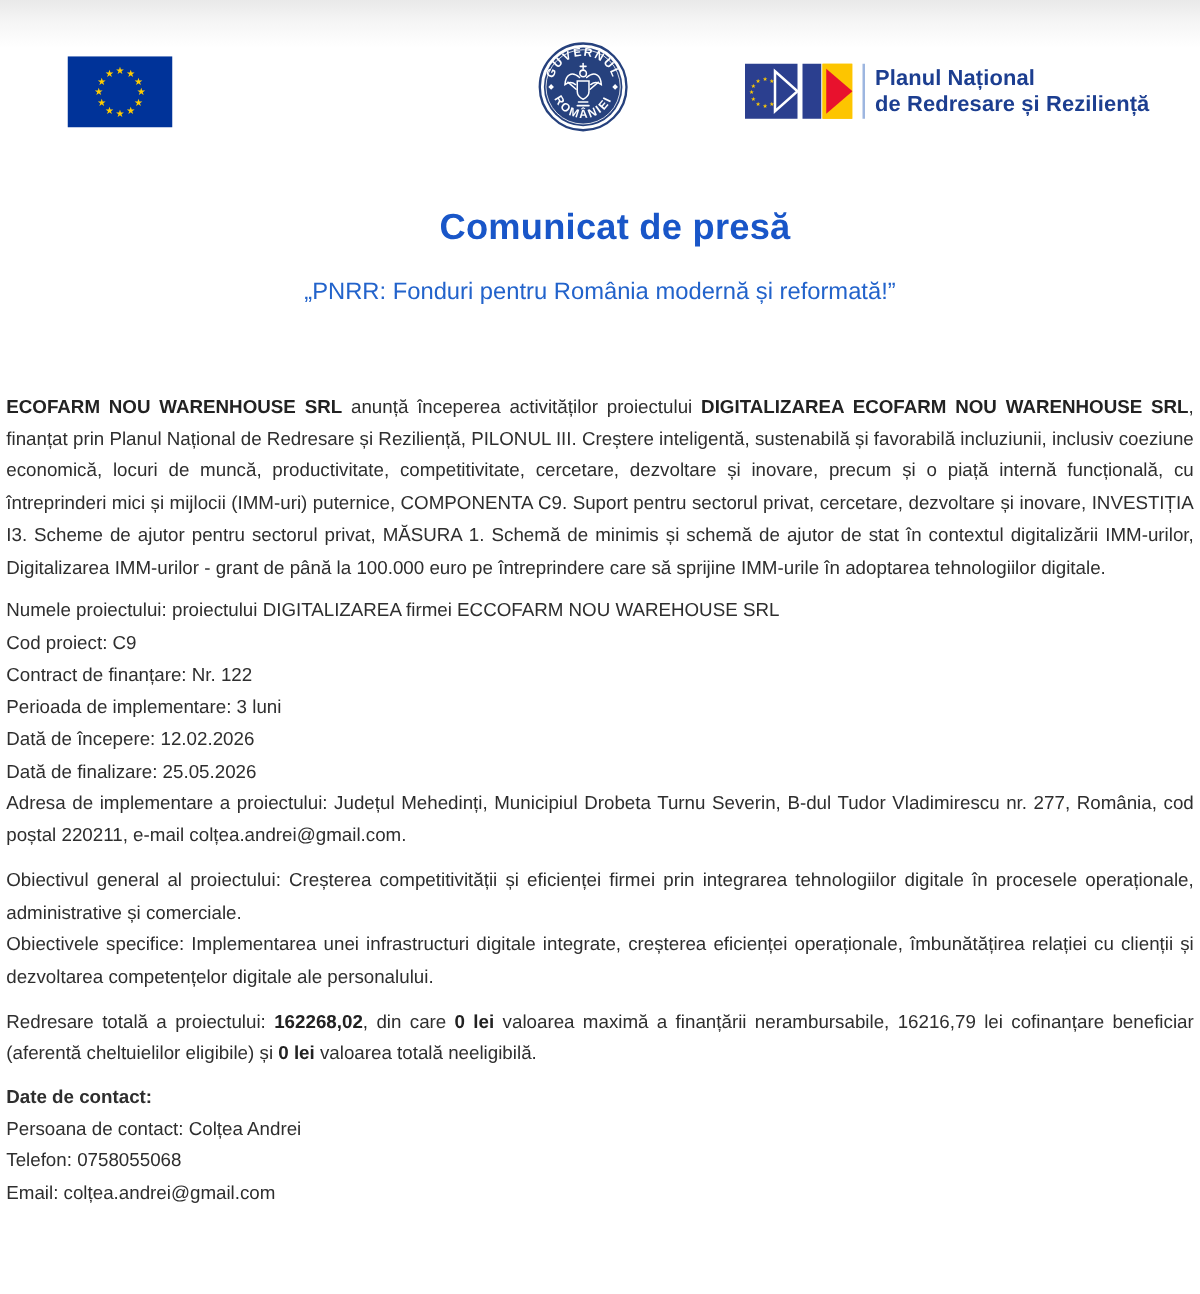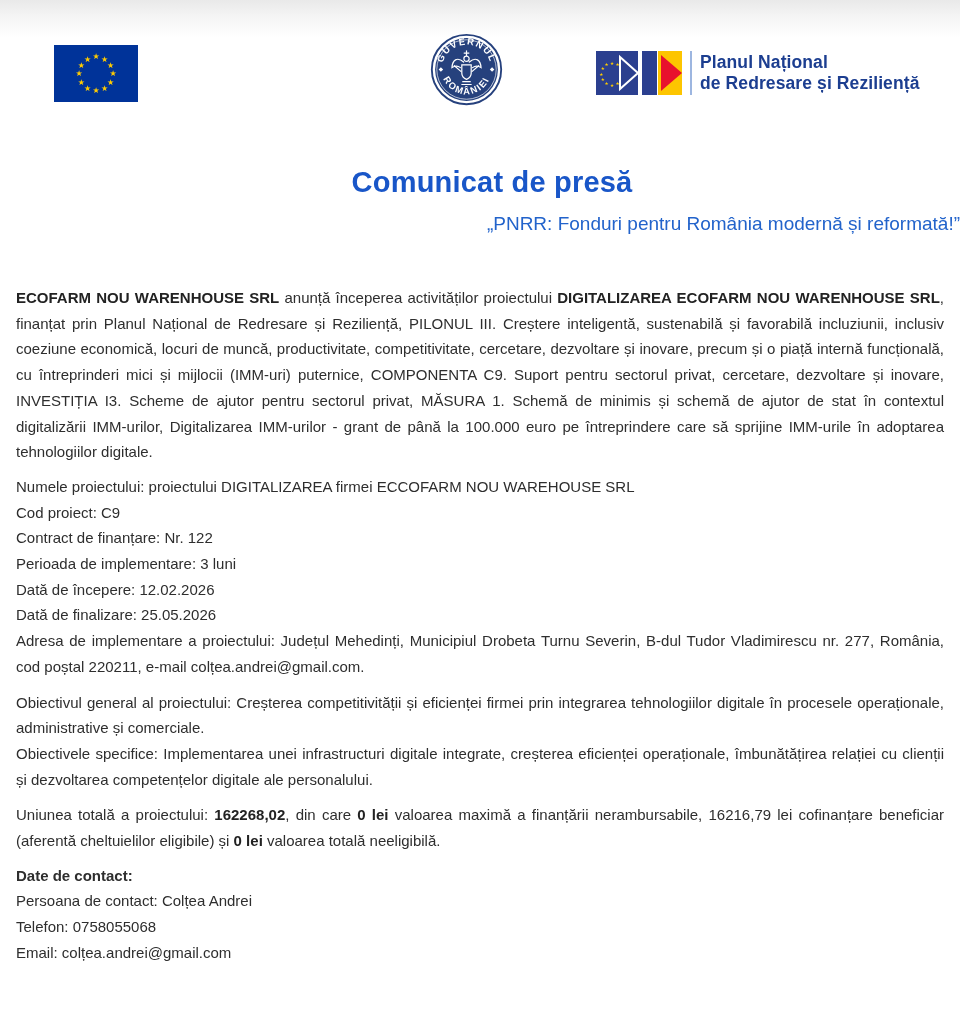--- a/index.html
+++ b/index.html
@@ -39,29 +39,29 @@
   .title {
     margin-top: 48px;
     text-align: center;
     font-size: 29px;
     font-weight: bold;
     color: #1956c8;
     letter-spacing: 0.2px;
     padding-left: 24px;
   }
   .subtitle {
-    margin-top: 14px;
-    text-align: right;
+    margin-top: 24px;
+    text-align: center;
     font-size: 19px;
     color: #2263cb;
   }
   
   .content {
-    margin-top: 50px;
-    padding: 0 16px;
+    margin-top: 68px;
+    padding: 0 5px;
     font-size: 15px;
     line-height: 25.7px;
     color: #2e2e2e;
   }
   .content b { font-weight: bold; color: #222; }
   .para-justify { text-align: justify; }
   .details { margin-top: 9px; }
   .objectives { margin-top: 10px; }
   .value-block { margin-top: 10px; }
   .contact-block { margin-top: 9px; }
@@ -171,21 +171,21 @@
       <div>Dată de începere: 12.02.2026</div>
       <div>Dată de finalizare: 25.05.2026</div>
       <div class="para-justify">Adresa de implementare a proiectului: Județul Mehedinți, Municipiul Drobeta Turnu Severin, B-dul Tudor Vladimirescu nr. 277, România, cod poștal 220211, e-mail colțea.andrei@gmail.com.</div>
     </div>
 
     <div class="objectives">
       <p class="para-justify">Obiectivul general al proiectului: Creșterea competitivității și eficienței firmei prin integrarea tehnologiilor digitale în procesele operaționale, administrative și comerciale.</p>
       <p class="para-justify">Obiectivele specifice:  Implementarea unei infrastructuri digitale integrate, creșterea eficienței operaționale, îmbunătățirea relației cu clienții și dezvoltarea competențelor digitale ale personalului.</p>
     </div>
 
-    <p class="value-block para-justify"><span>Uniunea totală a proiectului: </span><b>162268,02</b><span>, din care </span><b>0 lei</b><span> valoarea maximă a finanțării nerambursabile, 16216,79 lei cofinanțare beneficiar (aferentă cheltuielilor eligibile) și </span><b>0 lei</b><span> valoarea totală neeligibilă.</span></p>
+    <p class="value-block para-justify"><span>Redresare totală a proiectului: </span><b>162268,02</b><span>, din care </span><b>0 lei</b><span> valoarea maximă a finanțării nerambursabile, 16216,79 lei cofinanțare beneficiar (aferentă cheltuielilor eligibile) și </span><b>0 lei</b><span> valoarea totală neeligibilă.</span></p>
 
     <div class="contact-block">
       <div class="contact-heading">Date de contact:</div>
       <div>Persoana de contact: Colțea Andrei</div>
       <div>Telefon: 0758055068</div>
       <div>Email: colțea.andrei@gmail.com</div>
     </div>
 
   </div>
 </div>

